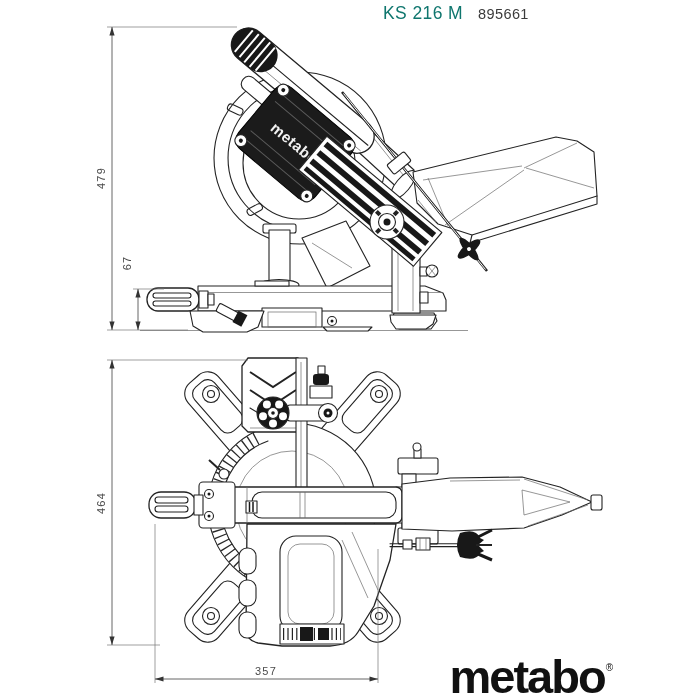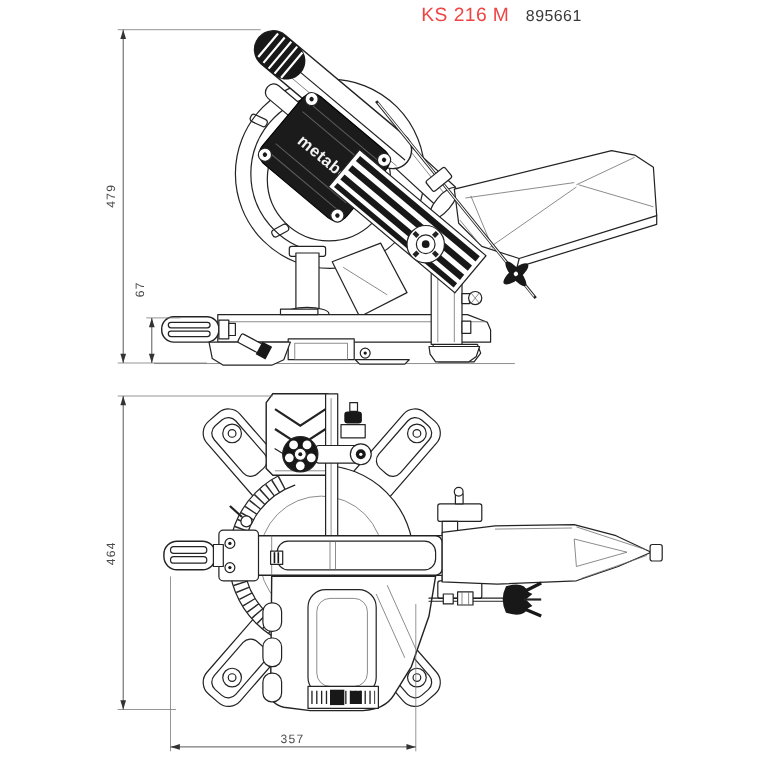--- a/index.html
+++ b/index.html
@@ -1,19 +1,19 @@
 <!DOCTYPE html>
 <html><head>
 <meta charset="utf-8">
 <style>
   html,body{margin:0;padding:0;background:#fff;}
   .page{position:relative;width:700px;height:700px;background:#fff;overflow:hidden;
         font-family:"Liberation Sans",sans-serif;}
   .title-block{position:absolute;left:383px;top:3px;display:flex;align-items:baseline;gap:15px;}
-  .model{font-size:17.5px;color:#ef4444;letter-spacing:.4px;}
+  .model{font-size:17.5px;color:#0f766e;letter-spacing:.4px;}
   .article{font-size:14.5px;color:#3b3b3b;letter-spacing:.4px;}
   .logo{position:absolute;left:412px;top:655px;width:200px;text-align:right;
         font-size:47px;font-weight:bold;letter-spacing:-2px;color:#111;line-height:.95;}
   .logo .reg{font-size:10px;font-weight:normal;letter-spacing:0;position:relative;top:-22px;left:1px;}
   svg{position:absolute;left:0;top:0;}
   svg *{vector-effect:none;}
   .ln{stroke:#232323;stroke-width:1.1;fill:none;stroke-linejoin:round;stroke-linecap:round;}
   .lnf{stroke:#232323;stroke-width:1.1;fill:#fff;stroke-linejoin:round;}
   .lnb{stroke:#232323;stroke-width:1.3;fill:#fff;stroke-linejoin:round;}
   .thin{stroke:#6a6a6a;stroke-width:.7;fill:none;}
@@ -307,14 +307,15 @@
         <path d="M112 645 l-2.6 -8.5 h5.2 Z" class="arrow"></path>
         <line x1="155" y1="679" x2="378" y2="679" class="dim"></line>
         <path d="M155 679 l8.5 -2.6 v5.2 Z" class="arrow"></path>
         <path d="M378 679 l-8.5 -2.6 v5.2 Z" class="arrow"></path>
         <text class="dimtxt" transform="translate(104.5 503) rotate(-90)">464</text>
         <text class="dimtxt" x="266" y="675">357</text>
       </g>
     </g>
   </svg>
 
+  <div class="logo"><span>metabo</span><span class="reg">®</span></div>
 
 </div>
 
 </body></html>

